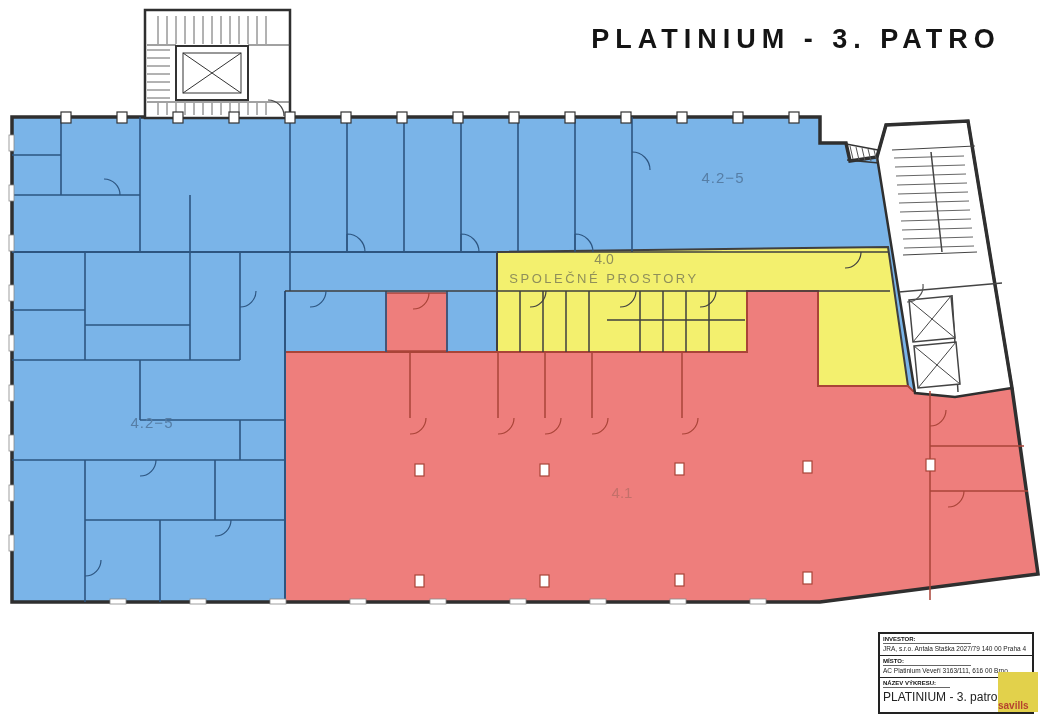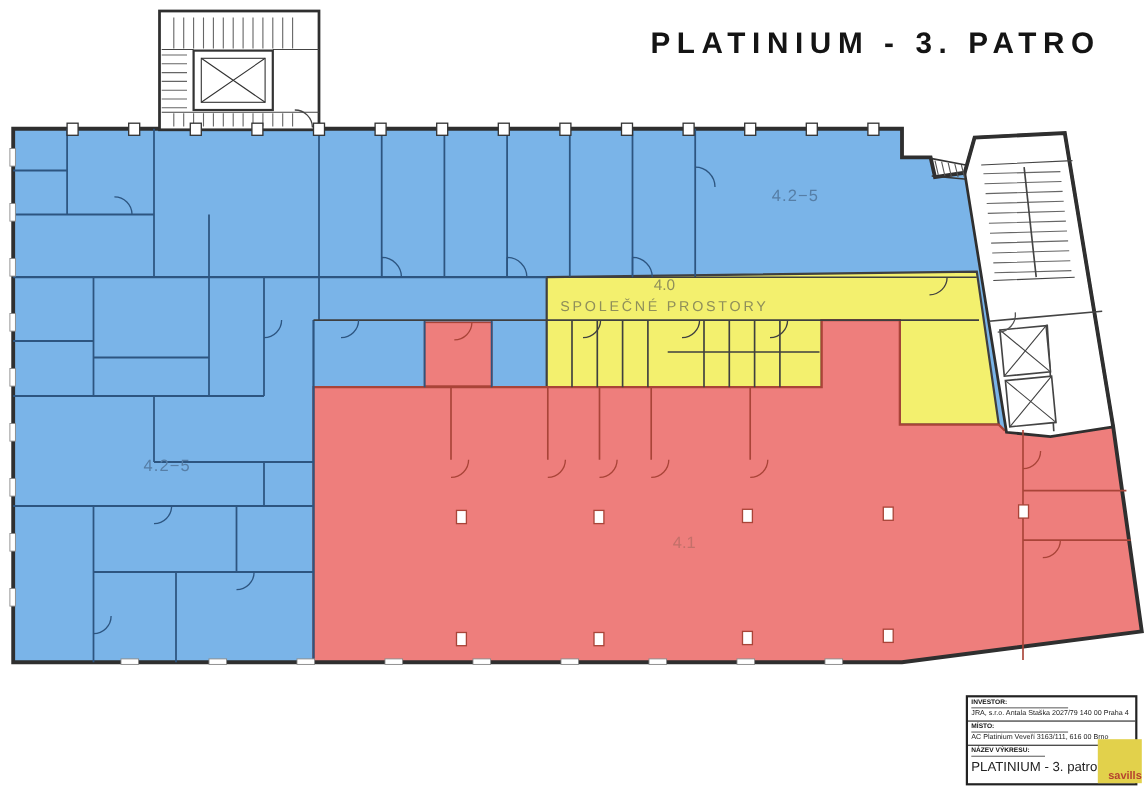--- a/index.html
+++ b/index.html
@@ -11,21 +11,21 @@
   
   #title-block{position:absolute;left:878px;top:632px;width:156px;height:82px;
      border:2px solid #222;background:#fff;box-sizing:border-box;}
   .tb-field{border-bottom:1.5px solid #222;padding:1px 3px 2px 3px;}
   .tb-label{display:block;font-size:6px;font-weight:bold;color:#111;border-bottom:0.5px solid #666;
      width:60%;line-height:8px;}
   .tb-value{display:block;font-size:6.5px;color:#222;line-height:9px;white-space:nowrap;overflow:hidden;}
   .tb-field.last{border-bottom:none;width:112px;}
   .tb-name{display:block;font-size:12px;color:#222;line-height:15px;padding-top:2px;white-space:nowrap;}
   #savills-logo{position:absolute;right:-6px;bottom:0;width:40px;height:40px;background:#e2d14b;
-     display:flex;align-items:flex-end;justify-content:flex-end;}
+     display:flex;align-items:flex-end;justify-content:flex-start;}
   #savills-logo span{font-size:10px;font-weight:bold;color:#b5432f;line-height:13px;}
   text{font-family:"Liberation Sans", sans-serif;}
 </style>
 </head>
 <body>
 
 <div id="stage">
 
   <svg id="plan-svg" width="1041" height="716" viewBox="0 0 1041 716">
 

